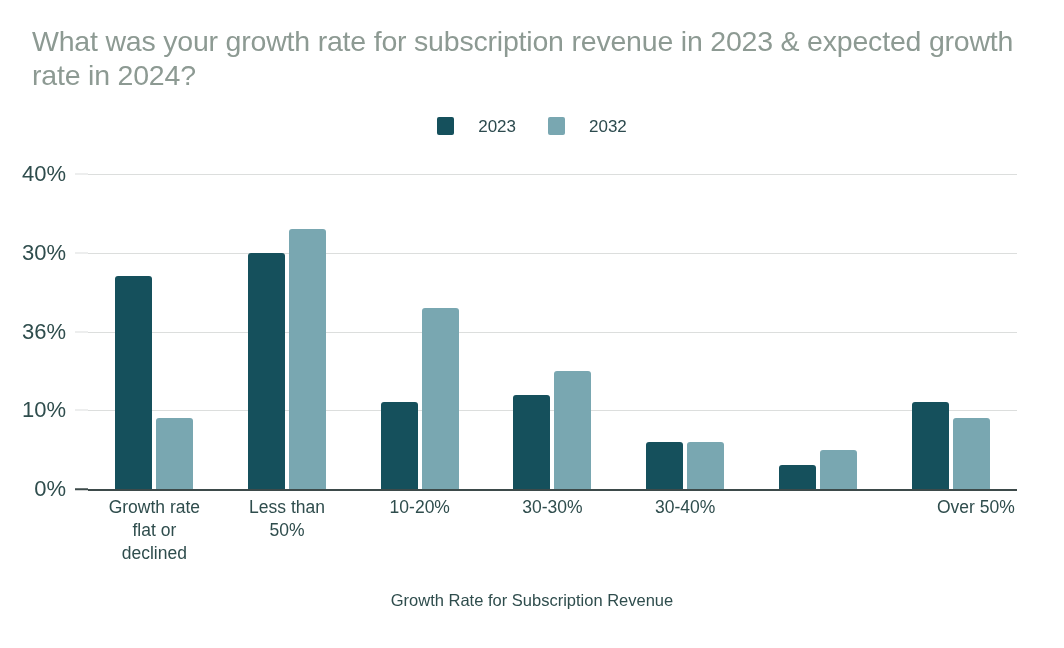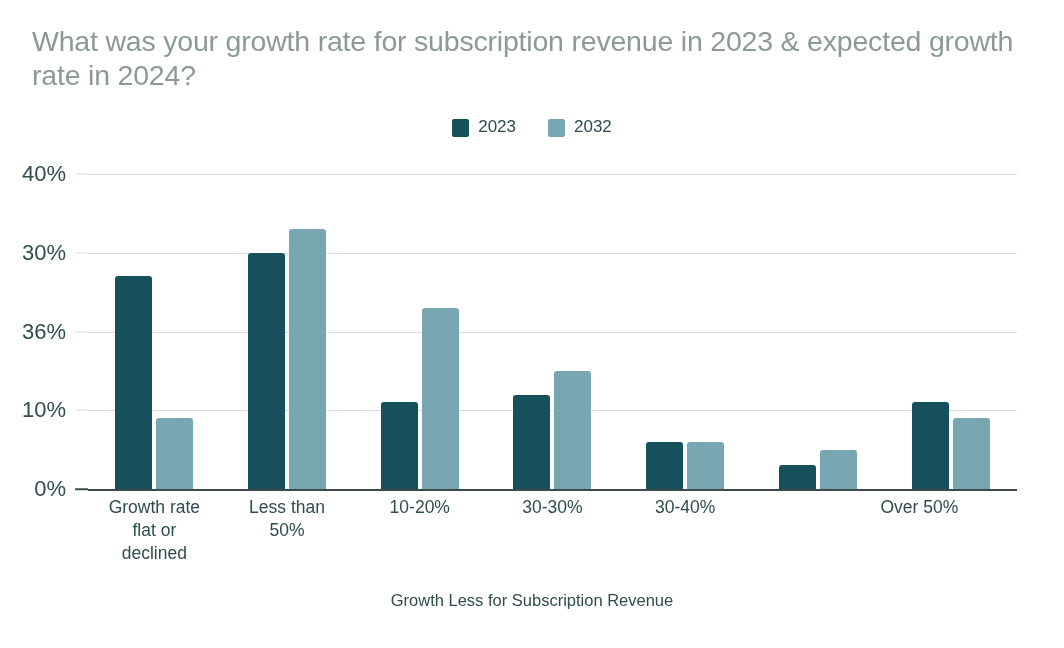--- a/index.html
+++ b/index.html
@@ -41,22 +41,22 @@
     left: 0;
     top: 117px;
     width: 1064px;
     display: flex;
     justify-content: center;
     align-items: center;
     gap: 32px;
   }
   .legend-item {
     display: flex;
-    align-items: flex-end;
-    gap: 9px;
+    align-items: flex-start;
+    gap: 24px;
   }
   .legend-swatch {
     width: 17px;
     height: 18px;
     border-radius: 2px;
     display: block;
   }
   .legend-label {
     font-size: 17px;
     color: #2c4a4e;
@@ -233,18 +233,18 @@
     </div>
   <div id="xlabels">
       <div class="xlabel" style="left: 0px; width: 132.714px;">Growth rate
 flat or
 declined</div>
       <div class="xlabel" style="left: 132.714px; width: 132.714px;">Less than
 50%</div>
       <div class="xlabel" style="left: 265.429px; width: 132.714px;">10-20%</div>
       <div class="xlabel" style="left: 398.143px; width: 132.714px;">30-30%</div>
       <div class="xlabel" style="left: 530.857px; width: 132.714px;">30-40%</div>
-      <div class="xlabel" style="left: 765px; width: 132.714px;">Over 50%</div>
-    </div>
-
-  <div id="xaxis-title">Growth Less for Subscription Revenue</div>
+      <div class="xlabel" style="left: 794px; width: 132.714px; text-align: right;">Over 50%</div>
+    </div>
+
+  <div id="xaxis-title">Growth Rate for Subscription Revenue</div>
 
 </div>
 
 </body></html>

